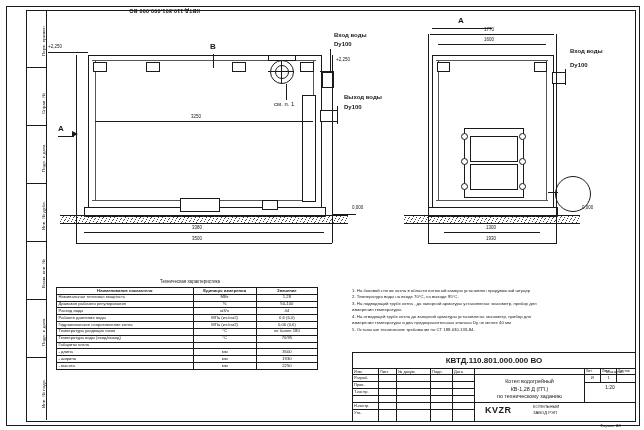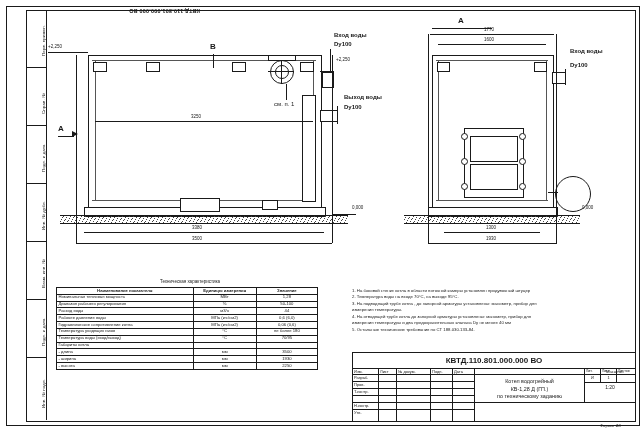--- a/index.html
+++ b/index.html
@@ -311,20 +311,25 @@
 
     <div class="scell" style="left:232px;top:22px;width:16px;height:8px;text-align:center;">И</div>
     <div class="scell" style="left:248px;top:22px;width:16px;height:8px;text-align:center;">1</div>
     <div class="scell nb" style="left:264px;top:22px;width:18px;height:8px;text-align:center;"></div>
 
     <div class="scell nb" style="left:232px;top:30px;width:50px;height:20px;text-align:center;font-size:5px;padding-top:2px;">
       <span>1:20</span>
     </div>
     <div class="scell" style="left:232px;top:16px;width:0;height:0;border:none;"></div>
 
+    <div class="scell nb nbb" style="left:122px;top:50px;width:160px;height:18px;">
+      <div class="logo" style="left:10px;top:3px;position:absolute;">KVZR</div>
+      <div style="position:absolute;left:58px;top:2px;font-size:4.2px;">КОТЕЛЬНЫЙ</div>
+      <div style="position:absolute;left:58px;top:8px;font-size:4.2px;">ЗАВОД РЭП</div>
+    </div>
   </div>
 
   <div class="txt t4" style="left:606px;top:369px;">Масштаб</div>
   <div class="txt t4" style="left:586px;top:369px;"></div>
 
   <div class="txt t4" style="left:600px;top:423px;">Формат  А3</div>
 
 </div>
 
 </body></html>

